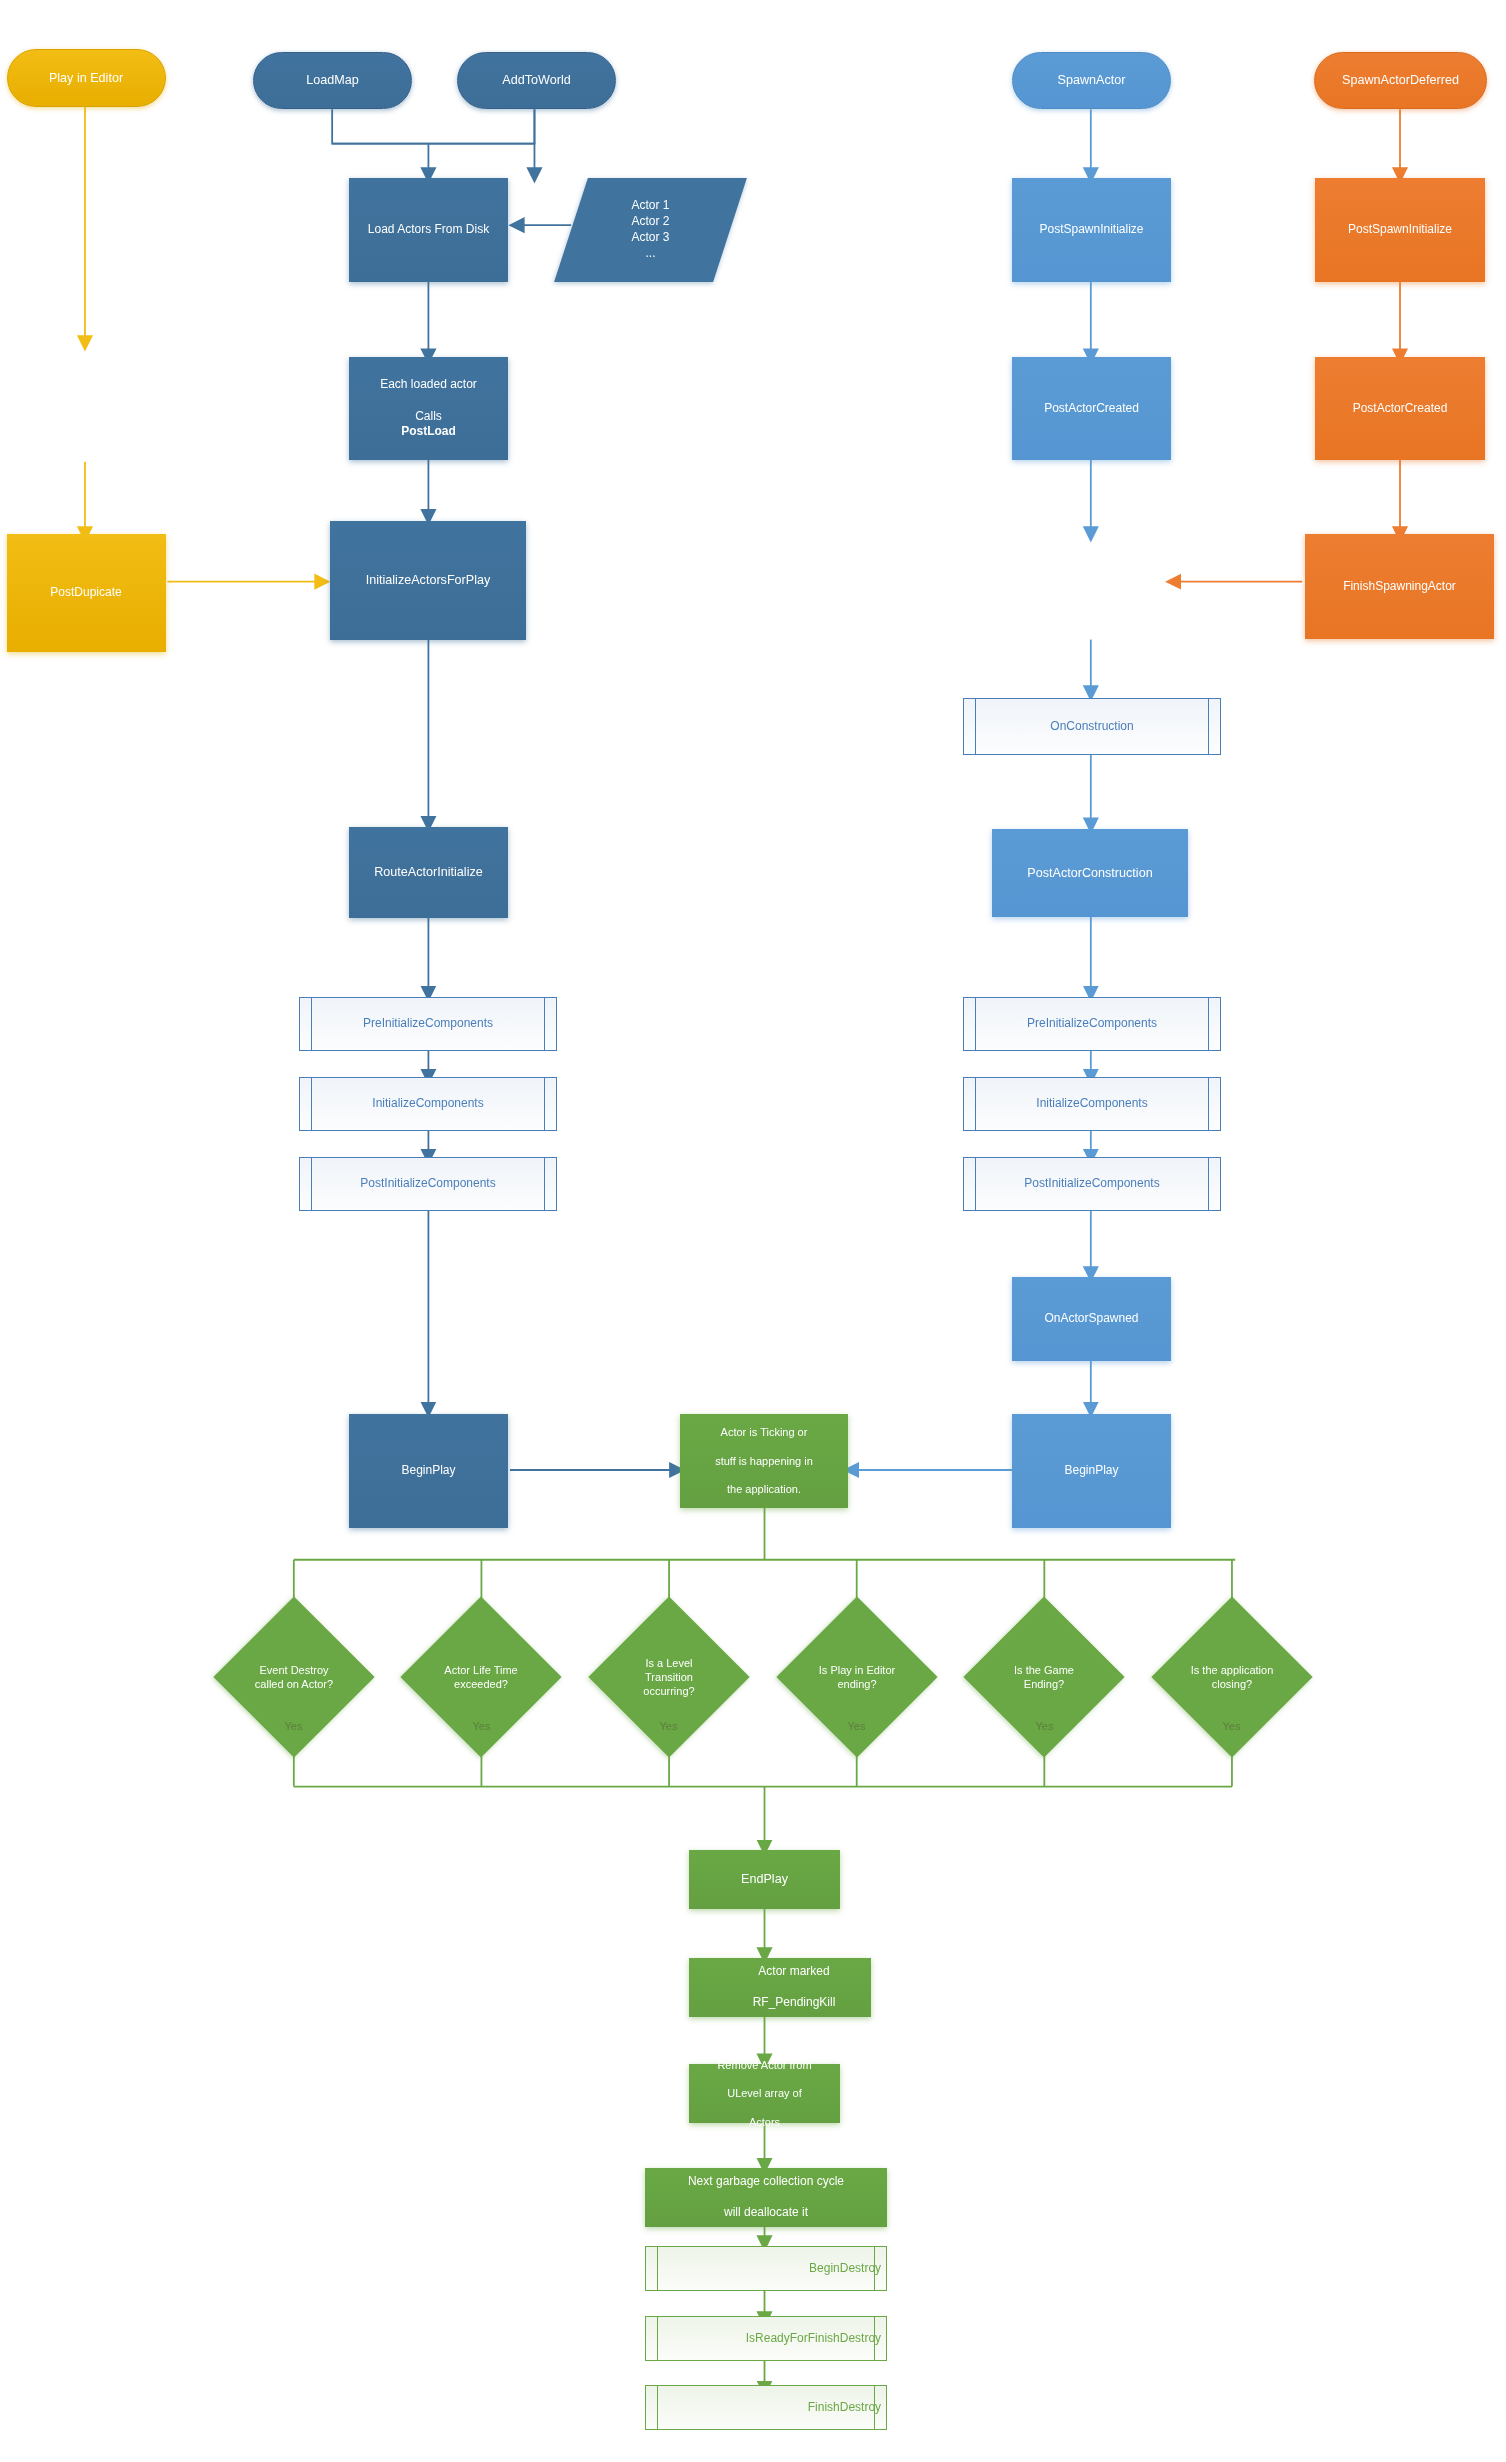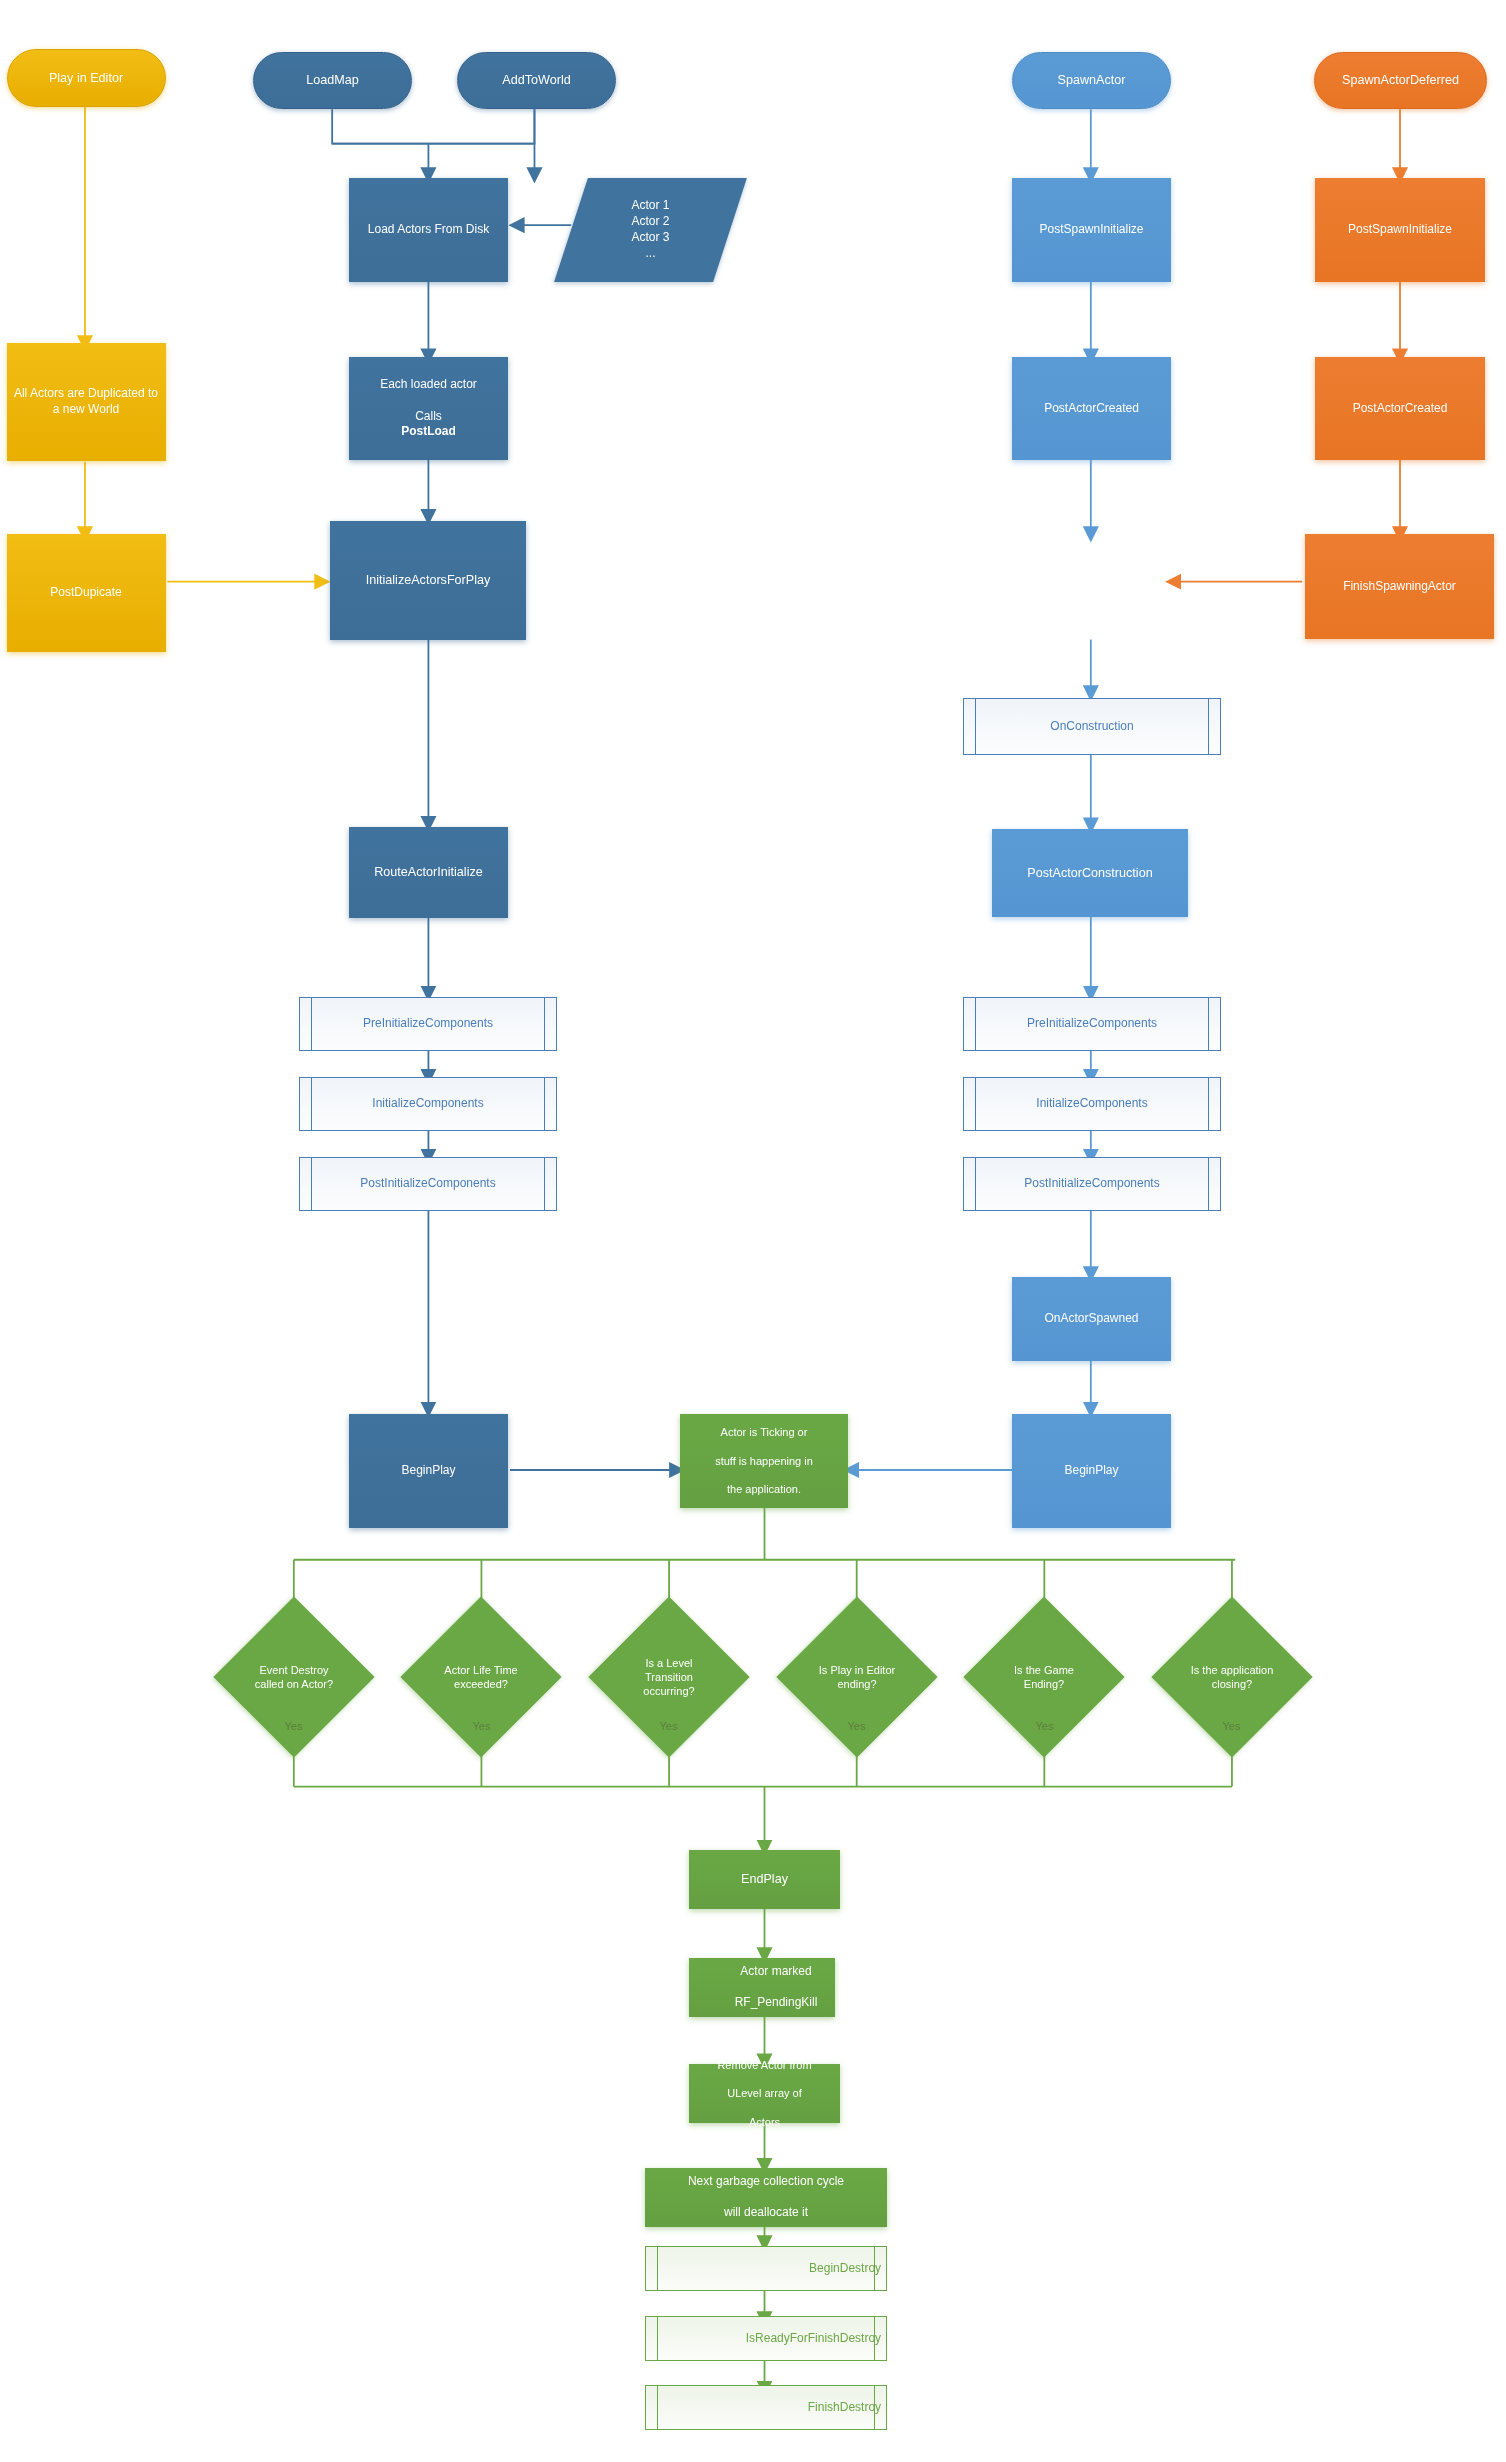--- a/index.html
+++ b/index.html
@@ -160,23 +160,20 @@
       <path d="M937,2710 L937,2750" stroke="#6aa845" marker-end="url(#ah-g)"></path>
       <path d="M937,2808 L937,2843" stroke="#6aa845" marker-end="url(#ah-g)"></path>
       <path d="M937,2893 L937,2928" stroke="#6aa845" marker-end="url(#ah-g)"></path>
     </g>
   </svg>
 
   <div class="node pill yellow f15" style="left:6.5px;top:49px;width:159px;height:58px;">
     <span>Play in Editor</span>
   </div>
 
-  <div class="node yellow f14" style="left:6.5px;top:343px;width:159px;height:118px;">
-    <span>All Actors are Duplicated to a new World</span>
-  </div>
 
   <div class="node yellow f14" style="left:6.5px;top:534px;width:159px;height:118px;">
     <span>PostDupicate</span>
   </div>
 
   <div class="node pill darkblue f15" style="left:253px;top:52px;width:159px;height:57px;">
     <span>LoadMap</span>
   </div>
 
   <div class="node pill darkblue f15" style="left:457px;top:52px;width:159px;height:57px;">
@@ -371,21 +368,21 @@
         <span>closing?</span>
       </span>
     </div>
   </div>
   <div class="yeslabel f13" style="left:1199px;top:1720px;width:65px;">Yes</div>
 
   <div class="node green f15" style="left:689px;top:1850px;width:151px;height:59px;">
     <span>EndPlay</span>
   </div>
 
-  <div class="node green f14" style="left:689px;top:1958px;width:146px;height:59px;padding-left:28px;">
+  <div class="node green f14" style="left:689px;top:1958px;width:182px;height:59px;padding-left:28px;">
     <span>
       <span>Actor marked</span><br>
       <span>RF_PendingKill</span>
     </span>
   </div>
 
   <div class="node green f13" style="left:689px;top:2064px;width:151px;height:59px;">
     <span>
       <span>Remove Actor from</span><br>
       <span>ULevel array of</span><br>

